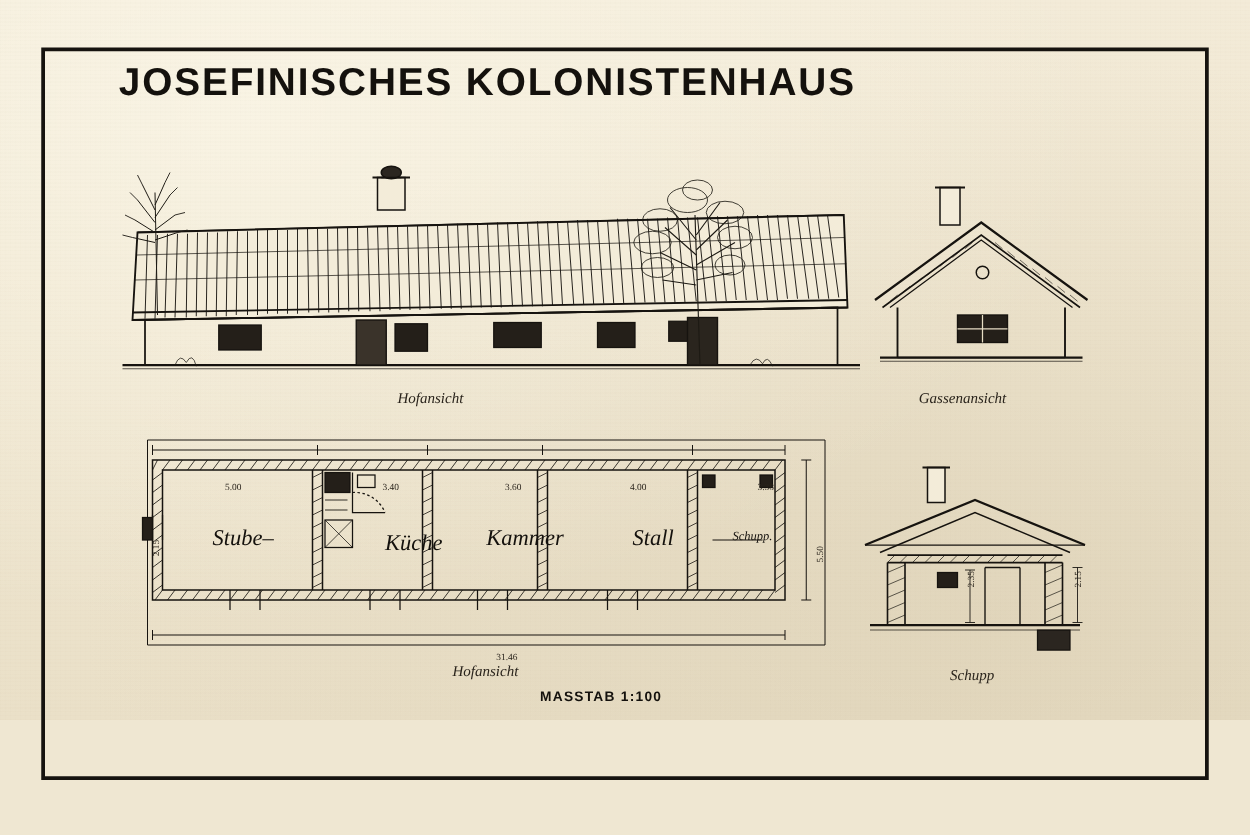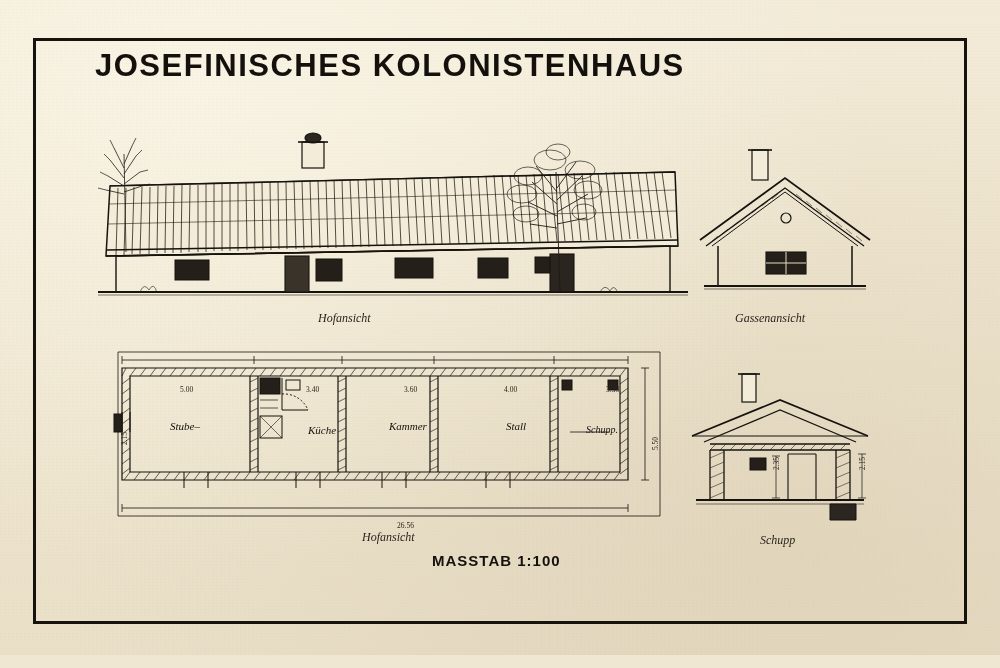--- a/index.html
+++ b/index.html
@@ -9,21 +9,21 @@
   }
   body {
     width: 1000px;
     height: 668px;
     font-family: "Liberation Serif", serif;
     overflow: hidden;
   }
   #sheet {
     position: relative;
     width: 1000px;
-    height: 655px;
+    height: 576px;
     background: #f1e9d5;
     background-image:
       radial-gradient(ellipse at 20% 15%, rgba(255,252,240,0.55), rgba(0,0,0,0) 60%),
       radial-gradient(ellipse at 80% 85%, rgba(205,191,160,0.35), rgba(0,0,0,0) 65%),
       linear-gradient(180deg, #f3ebd8 0%, #efe6d0 45%, #eae0c8 100%);
   }
   
   #grain {
     position: absolute;
     inset: 0;
@@ -69,31 +69,31 @@
     white-space: nowrap;
   }
   .dim.vert {
     transform: rotate(-90deg);
     transform-origin: left top;
   }
   .roomlabel {
     position: absolute;
     font-family: "Liberation Serif", serif;
     font-style: italic;
-    font-size: 11px;
+    font-size: 18px;
     color: #14110d;
     white-space: nowrap;
   }
   #scale {
     position: absolute;
     left: 432px;
     top: 552px;
     font-family: "Liberation Sans", sans-serif;
     font-weight: bold;
-    font-size: 15px;
+    font-size: 11px;
     letter-spacing: 1px;
     color: #14110d;
     white-space: nowrap;
   }
   svg { display: block; }
   .drw { position: absolute; }
 </style>
 </head>
 <body>
 
@@ -538,21 +538,21 @@
   <div class="roomlabel" style="left:296px; top:424px;margin-left:12px;">Küche</div>
   <div class="roomlabel" style="left:389px; top:420px;text-align:center;">Kammer</div>
   <div class="roomlabel" style="left:506px; top:420px;">Stall</div>
   <div class="roomlabel" style="left:586px; top:424px; font-size:10px;">Schupp.</div>
 
   <div class="dim" style="left:180px; top:385px;">5.00</div>
   <div class="dim" style="left:306px; top:385px;">3.40</div>
   <div class="dim" style="left:404px; top:385px;">3.60</div>
   <div class="dim" style="left:504px; top:385px;">4.00</div>
   <div class="dim" style="left:606px; top:385px;">3.38</div>
-  <div class="dim" style="left:397px; top:521px;">26.56</div>
+  <div class="dim" style="left:397px; top:521px;">31.46</div>
   <div class="dim vert" style="left:651px; top:450px;">5.50</div>
   <div class="dim vert" style="left:120px; top:445px;">2.15</div>
 
   <div class="caption" style="left:362px; top:530px;">Hofansicht</div>
   <div id="scale">MASSTAB 1:100</div>
 
   <div class="drw" style="left:680px; top:370px;">
     <svg width="210" height="160" viewBox="0 0 210 160">
       <g stroke="#16130f" fill="none" stroke-width="1.3">
 

